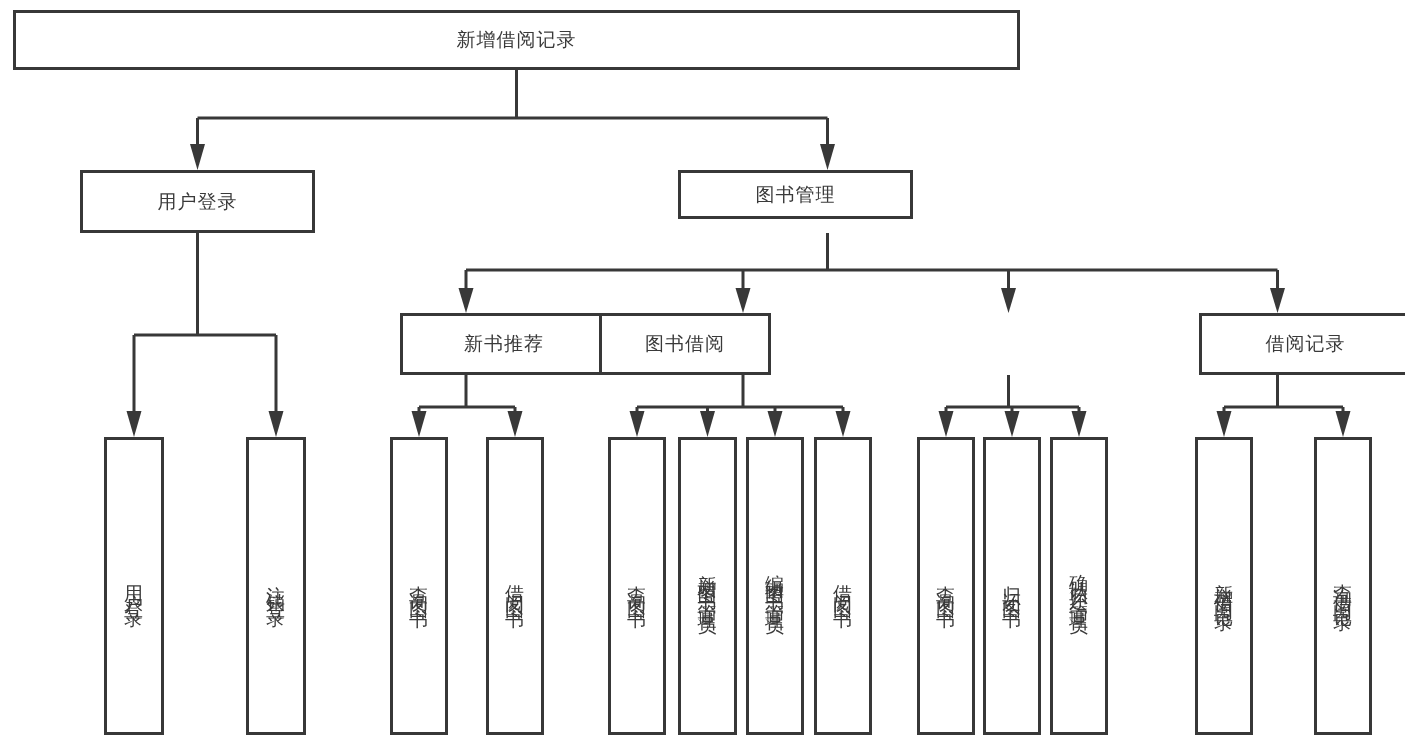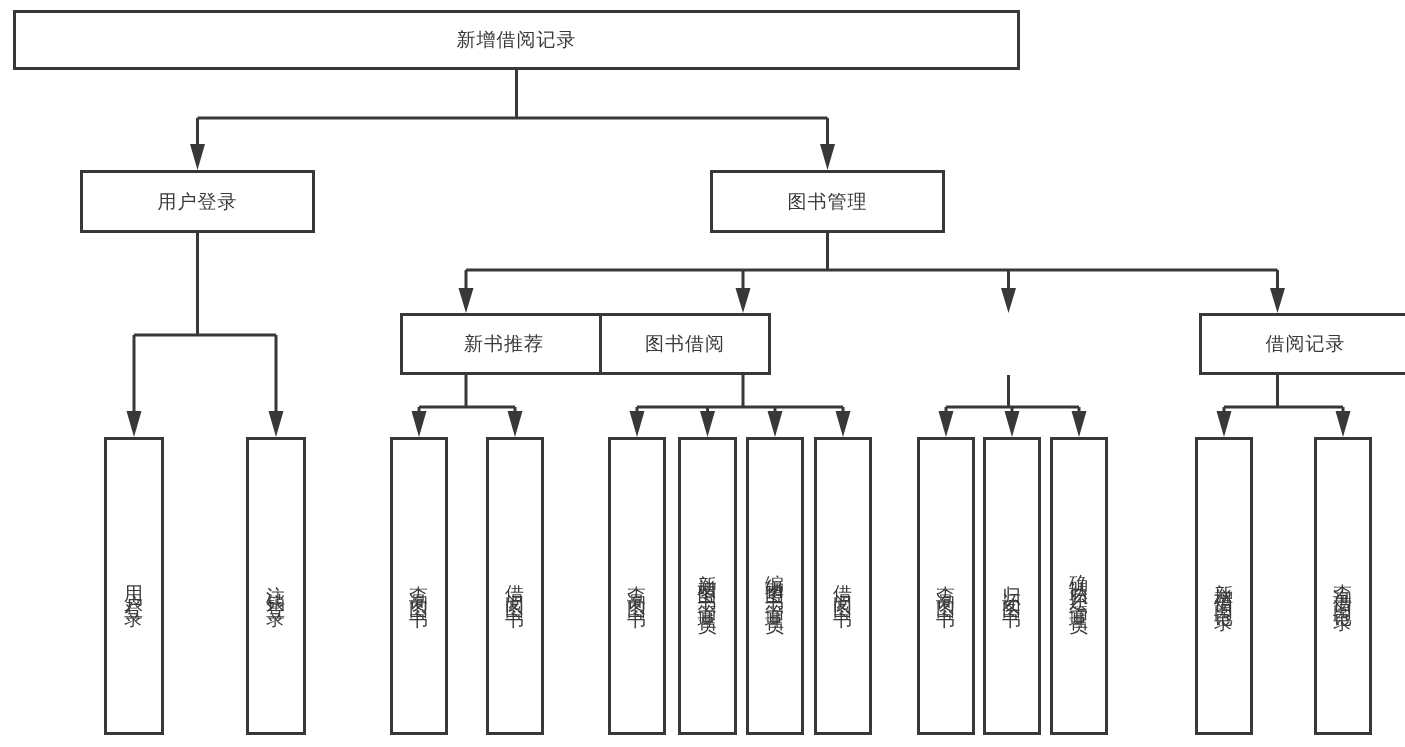--- a/index.html
+++ b/index.html
@@ -27,21 +27,21 @@
     z-index: 2;
     display: flex;
     align-items: center;
     justify-content: center;
     font-size: 19px;
     letter-spacing: 1px;
   }
   .hbox { text-align: center; }
   .root  { left: 13px;   top: 10px;  width: 1007px; height: 60px; }
   .l2a   { left: 80px;   top: 170px; width: 235px;  height: 63px; }
-  .l2b   { left: 710px;  top: 170px; width: 235px;  height: 63px; }
+  .l2b   { left: 678px;  top: 170px; width: 235px;  height: 49px; }
   .l3a   { left: 362px;  top: 313px; width: 208px;  height: 62px; margin-left: 38px; }
   .l3b   { left: 599px;  top: 313px; width: 172px;  height: 62px; }
   .l3c   { left: 901px;  top: 313px; width: 215px;  height: 62px; }
   .l3d   { left: 1171px; top: 313px; width: 213px;  height: 62px; margin-left: 28px; }
 
   .leaf { top: 437px; height: 298px; }
   .u1 { left: 104px;  width: 60px; }
   .u2 { left: 246px;  width: 60px; }
   .r1 { left: 390px;  width: 58px; }
   .r2 { left: 486px;  width: 58px; }

